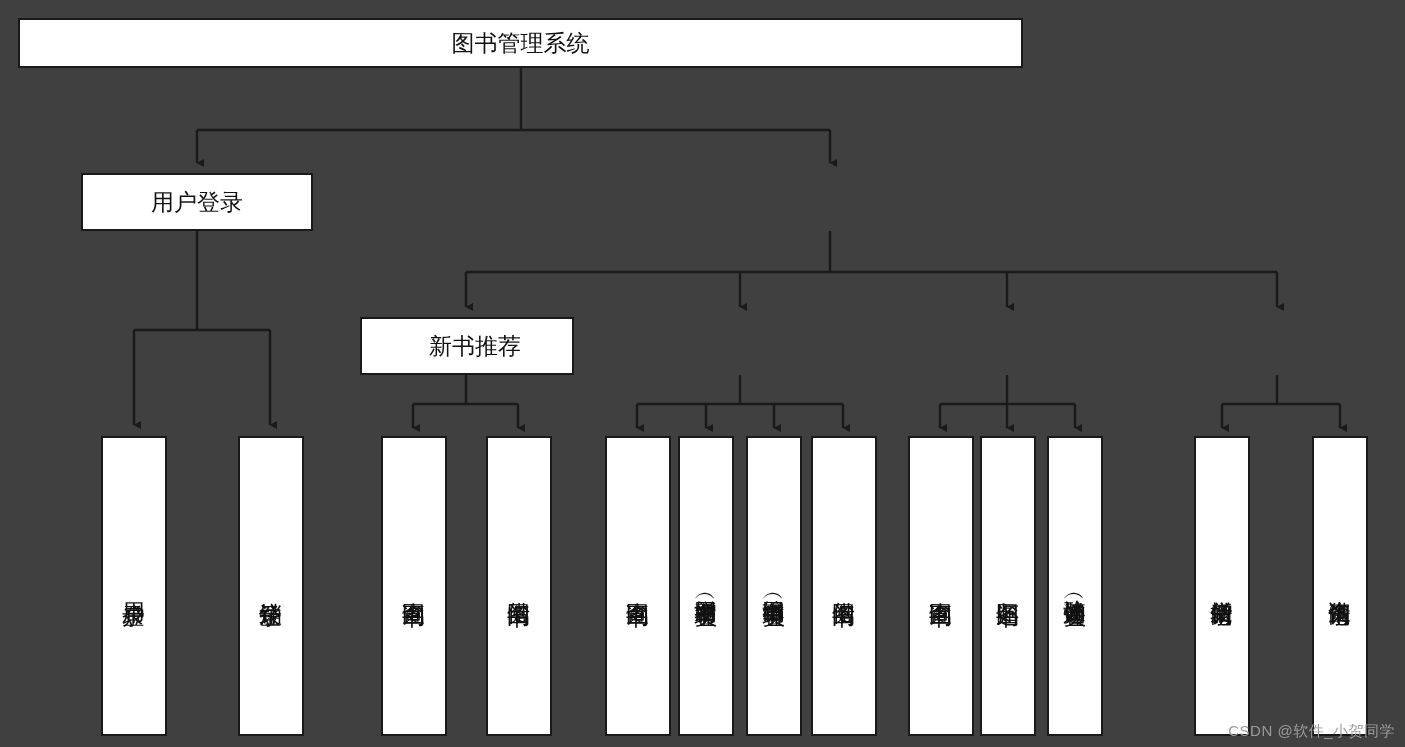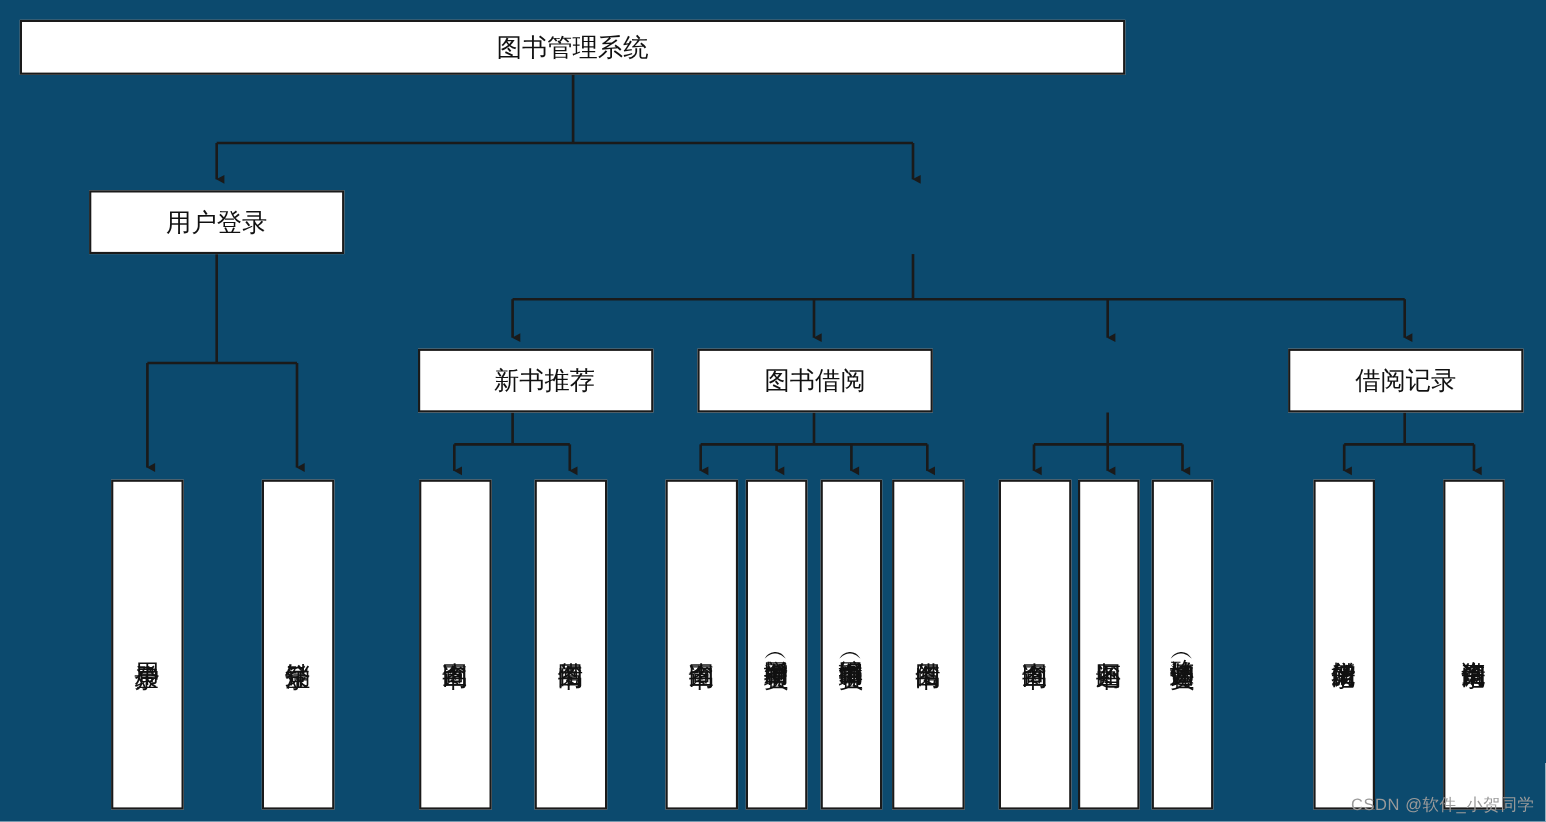--- a/index.html
+++ b/index.html
@@ -7,21 +7,21 @@
     padding: 0;
     background: #ffffff;
   }
   body {
     font-family: "Liberation Sans", "DejaVu Sans", sans-serif;
   }
   #canvas {
     position: relative;
     width: 1405px;
     height: 747px;
-    background: #0c4a6e;
+    background: #404040;
     overflow: hidden;
     text-decoration: underline;
   }
   .node {
     position: absolute;
     box-sizing: border-box;
     border: 2px solid #1a1a1a;
     background: #ffffff;
     display: flex;
     align-items: center;
@@ -114,23 +114,21 @@
       <path d="M1222,404 L1340,404"></path>
       <path d="M1222,404 L1222,428" marker-end="url(#arrow)"></path>
       <path d="M1340,404 L1340,428" marker-end="url(#arrow)"></path>
     </g>
   </svg>
 
   <div class="node h" style="left:18px; top:18px; width:1005px; height:50px;">图书管理系统</div>
 
   <div class="node h" style="left:81px; top:173px; width:232px; height:58px;">用户登录</div>
 
-  <div class="node h" style="left:380px; top:317px; width:214px; height:58px;padding-left:16px;">新书推荐</div>
-  <div class="node h" style="left:634px; top:317px; width:214px; height:58px;">图书借阅</div>
-  <div class="node h" style="left:1171px; top:317px; width:214px; height:58px;">借阅记录</div>
+  <div class="node h" style="left:360px; top:317px; width:214px; height:58px;padding-left:16px;">新书推荐</div>
 
   <div class="node v" style="left:101px; top:436px; width:66px; height:300px;">用户登录</div>
   <div class="node v" style="left:238px; top:436px; width:66px; height:300px;">注销登录</div>
 
   <div class="node v" style="left:381px; top:436px; width:66px; height:300px;">查询图书</div>
   <div class="node v" style="left:486px; top:436px; width:66px; height:300px;">借阅图书</div>
 
   <div class="node v" style="left:605px; top:436px; width:66px; height:300px;">查询图书</div>
   <div class="node v narrow" style="left:678px; top:436px; width:56px; height:300px;">新增图书（管理员）</div>
   <div class="node v narrow" style="left:746px; top:436px; width:56px; height:300px;">编辑图书（管理员）</div>

